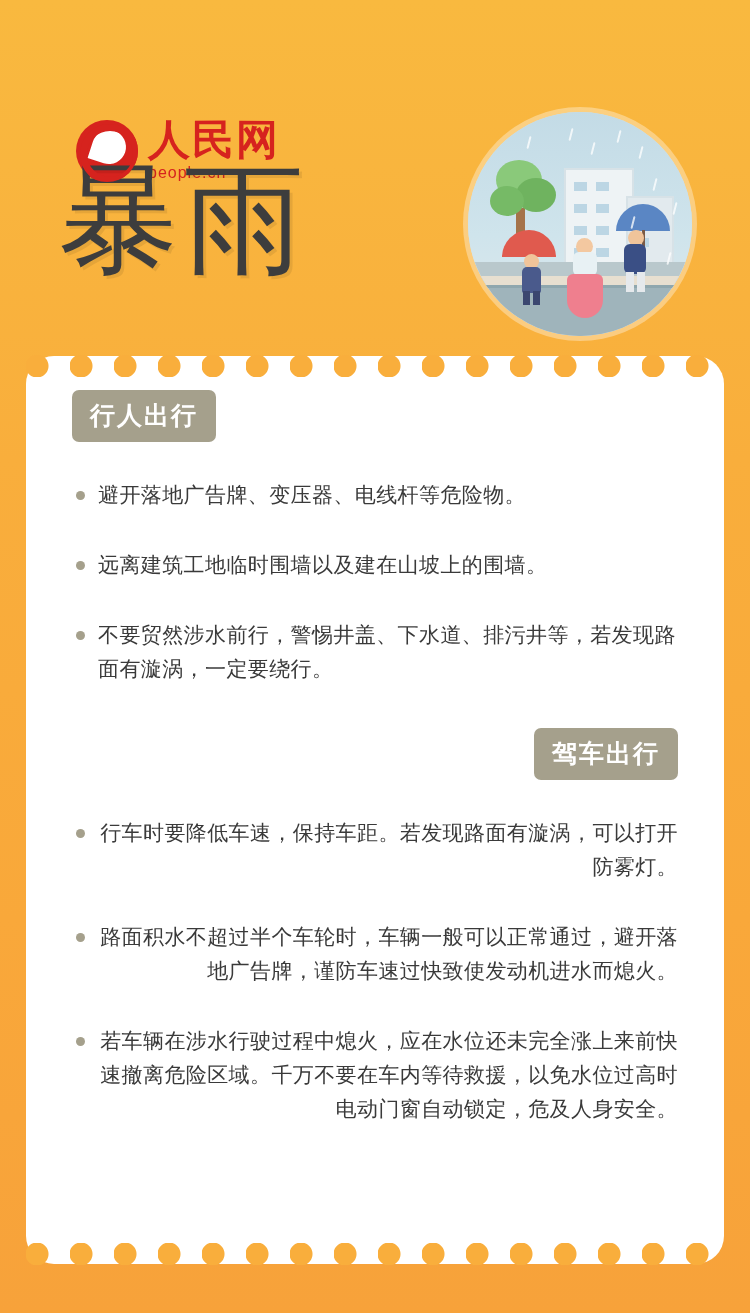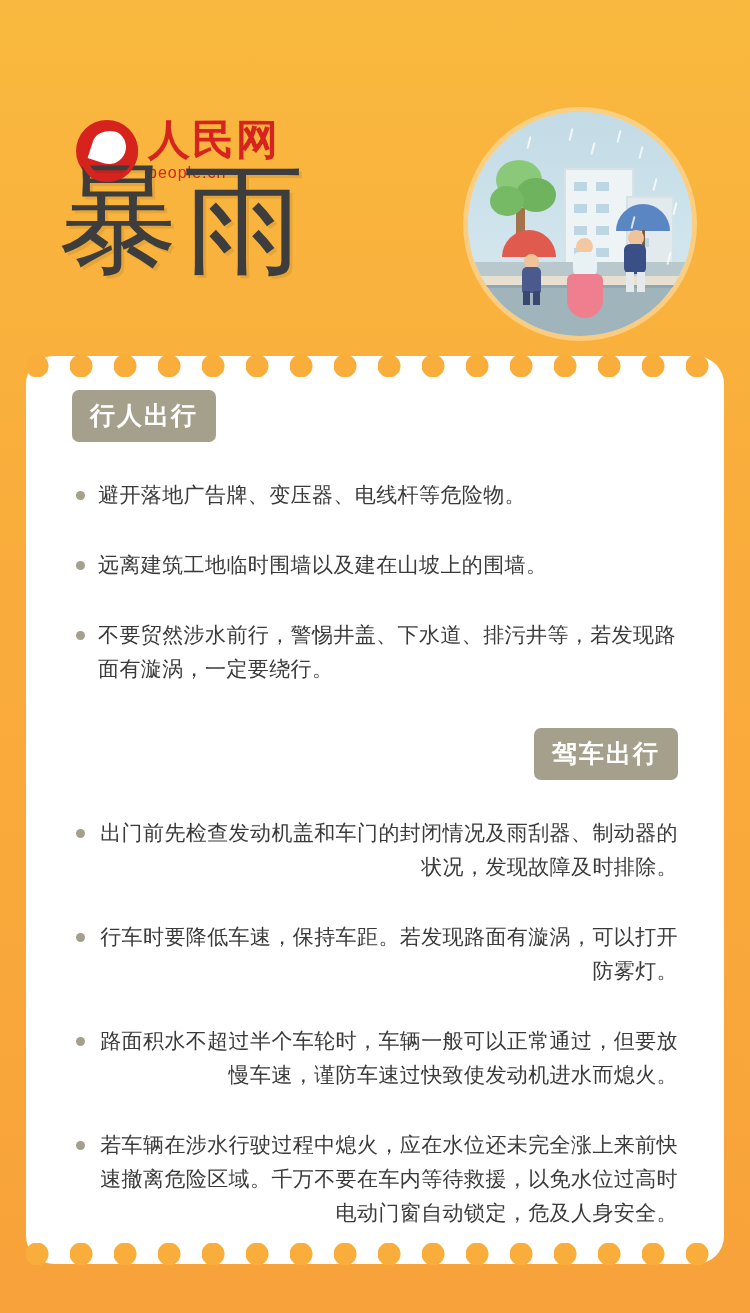--- a/index.html
+++ b/index.html
@@ -354,23 +354,22 @@
         <ul class="bullets">
           <li>避开落地广告牌、变压器、电线杆等危险物。</li>
           <li>远离建筑工地临时围墙以及建在山坡上的围墙。</li>
           <li>不要贸然涉水前行，警惕井盖、下水道、排污井等，若发现路面有漩涡，一定要绕行。</li>
         </ul>
       </div>
 
       <div class="section section-2">
         <div class="section-tag">驾车出行</div>
         <ul class="bullets">
-          <li>出门前先检查发动机盖和车门的封闭情况及雨刮器、制动器的状况，发现故障及时排除。</li>
           <li>行车时要降低车速，保持车距。若发现路面有漩涡，可以打开防雾灯。</li>
-          <li>路面积水不超过半个车轮时，车辆一般可以正常通过，但要放慢车速，谨防车速过快致使发动机进水而熄火。</li>
+          <li>路面积水不超过半个车轮时，车辆一般可以正常通过，避开落地广告牌，谨防车速过快致使发动机进水而熄火。</li>
           <li>若车辆在涉水行驶过程中熄火，应在水位还未完全涨上来前快速撤离危险区域。千万不要在车内等待救援，以免水位过高时电动门窗自动锁定，危及人身安全。</li>
         </ul>
       </div>
 
     </div>
   </div>
 
 </div>
 
 </body></html>

